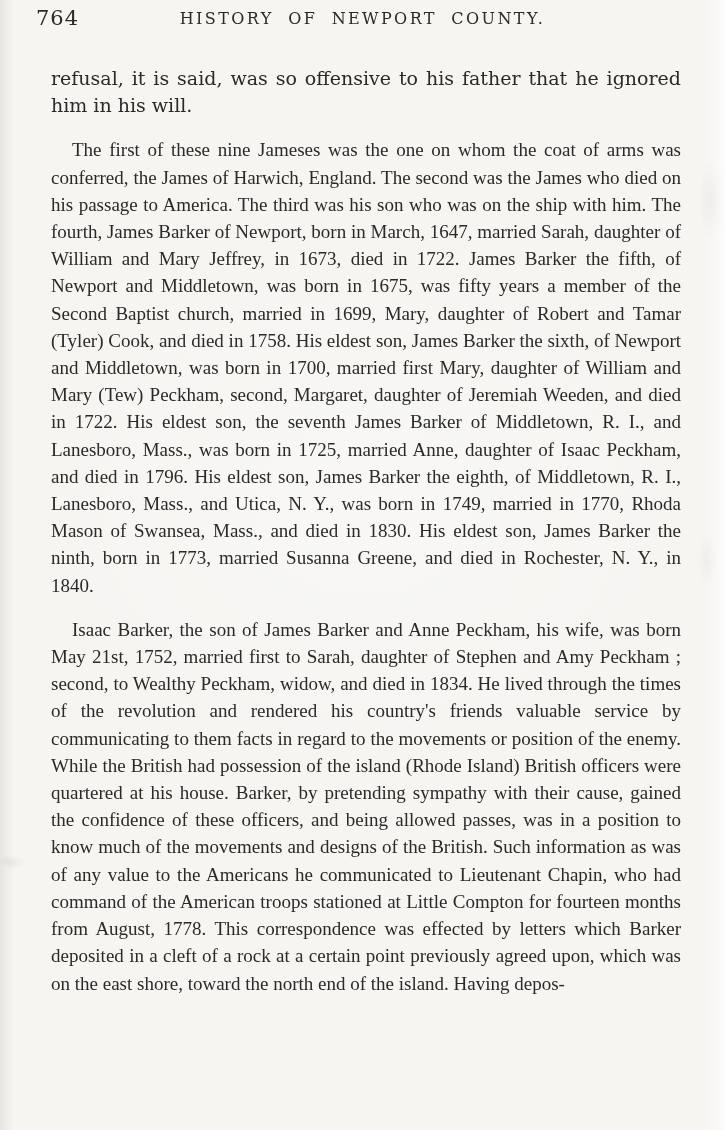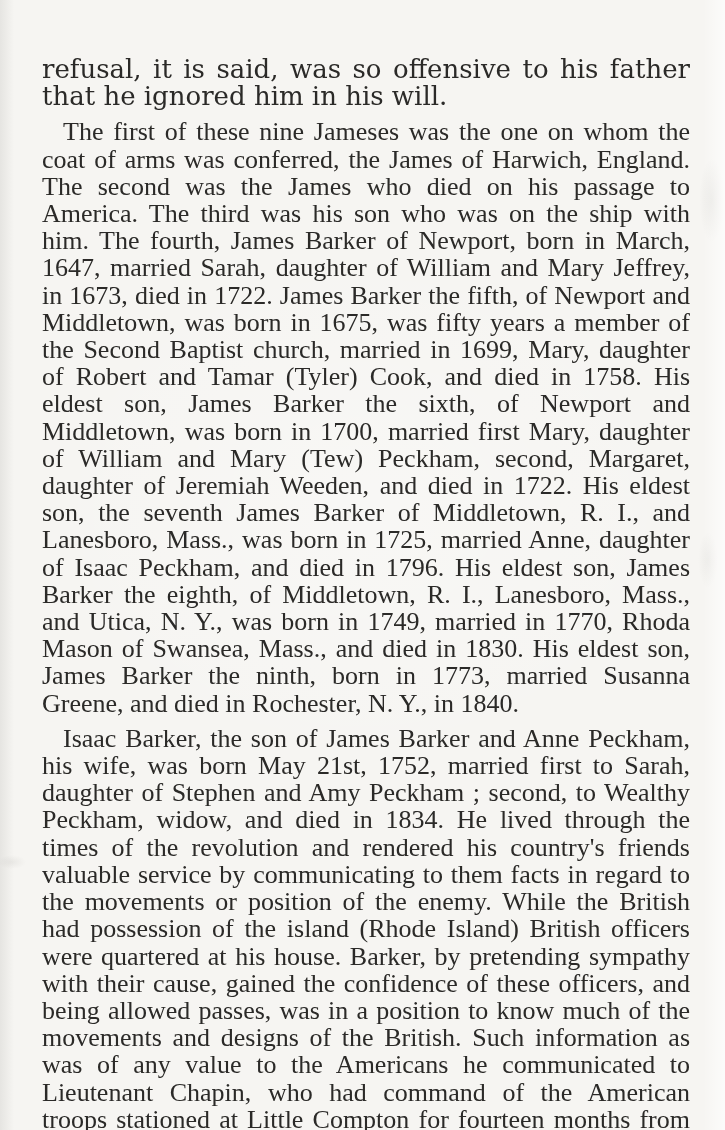--- a/index.html
+++ b/index.html
@@ -54,36 +54,40 @@
     word-spacing: 7px;
     white-space: nowrap;
   }
   .body-text {
     position: absolute;
     top: 48px;
     left: 34px;
     width: 664px;
   }
   .body-text p {
-    margin: 8px;
-    font-size: 26px;
+    margin: 17px;
+    font-size: 19px;
     line-height: 27.2px;
     text-align: justify;
     text-justify: inter-word;
   }
   .body-text p.indented {
     text-indent: 21px;
     font-family: Liberation Serif, serif;
   }
 </style>
 </head>
 <body>
 
 <div class="page">
 
+  <div class="header">
+    <span class="page-number">764</span>
+    <span class="running-title">HISTORY OF NEWPORT COUNTY.</span>
+  </div>
 
   <div class="body-text">
     <p>refusal, it is said, was so offensive to his father that he ignored him in his will.</p>
     <p class="indented">The first of these nine Jameses was the one on whom the coat of arms was conferred, the James of Harwich, England. The second was the James who died on his passage to America. The third was his son who was on the ship with him. The fourth, James Barker of Newport, born in March, 1647, married Sarah, daughter of William and Mary Jeffrey, in 1673, died in 1722. James Barker the fifth, of Newport and Middletown, was born in 1675, was fifty years a member of the Second Baptist church, married in 1699, Mary, daughter of Robert and Tamar (Tyler) Cook, and died in 1758. His eldest son, James Barker the sixth, of Newport and Middletown, was born in 1700, married first Mary, daughter of William and Mary (Tew) Peckham, second, Margaret, daughter of Jeremiah Weeden, and died in 1722. His eldest son, the seventh James Barker of Middletown, R. I., and Lanesboro, Mass., was born in 1725, married Anne, daughter of Isaac Peckham, and died in 1796. His eldest son, James Barker the eighth, of Middletown, R. I., Lanesboro, Mass., and Utica, N. Y., was born in 1749, married in 1770, Rhoda Mason of Swansea, Mass., and died in 1830. His eldest son, James Barker the ninth, born in 1773, married Susanna Greene, and died in Rochester, N. Y., in 1840.</p>
     <p class="indented">Isaac Barker, the son of James Barker and Anne Peckham, his wife, was born May 21st, 1752, married first to Sarah, daughter of Stephen and Amy Peckham ; second, to Wealthy Peckham, widow, and died in 1834. He lived through the times of the revolution and rendered his country's friends valuable service by communicating to them facts in regard to the movements or position of the enemy. While the British had possession of the island (Rhode Island) British officers were quartered at his house. Barker, by pretending sympathy with their cause, gained the confidence of these officers, and being allowed passes, was in a position to know much of the movements and designs of the British. Such information as was of any value to the Americans he communicated to Lieutenant Chapin, who had command of the American troops stationed at Little Compton for fourteen months from August, 1778. This correspondence was effected by letters which Barker deposited in a cleft of a rock at a certain point previously agreed upon, which was on the east shore, toward the north end of the island. Having depos-</p>
   </div>
 
 </div>
 
 </body></html>

